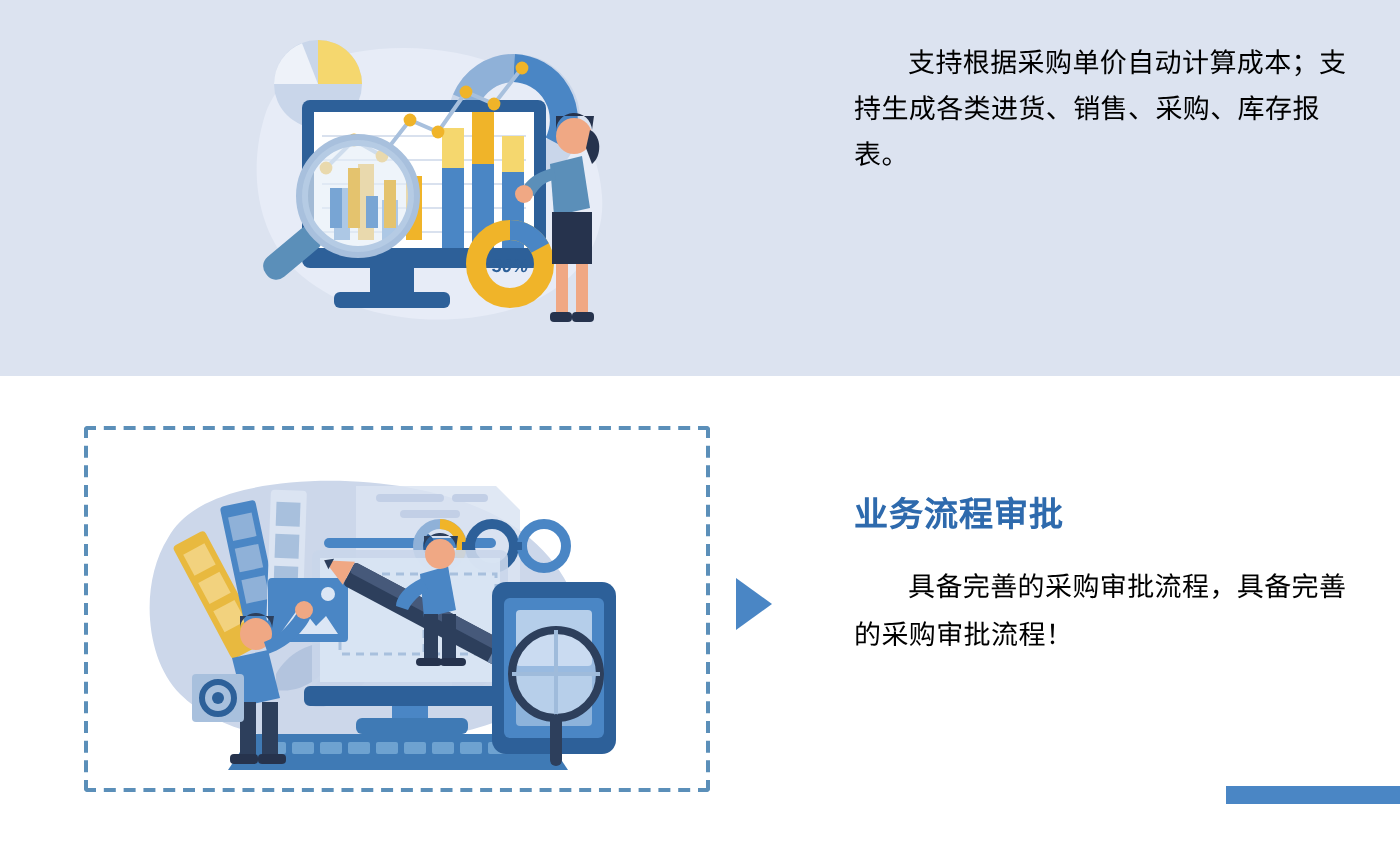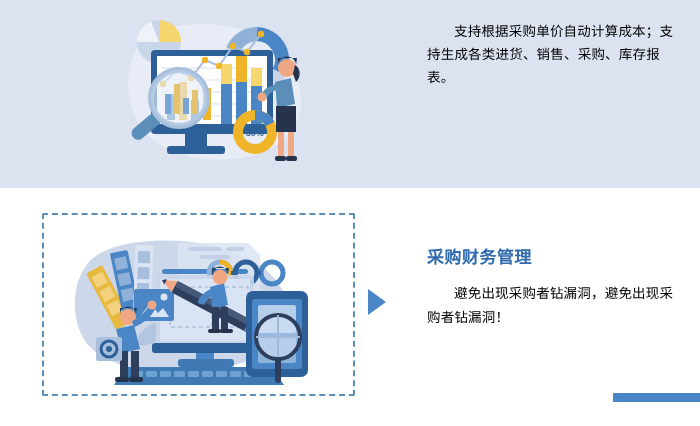--- a/index.html
+++ b/index.html
@@ -353,19 +353,19 @@
         <circle cx="160" cy="52" r="7.5" fill="#f0a884"></circle>
         <path d="M152 50 A8 8 0 0 1 168 49 L169 43 L152 43 Z" fill="#2d3f5c"></path>
         <path d="M151 64 C142 68 138 74 138 78 L144 80 C146 76 150 72 154 70 Z" fill="#4a86c5"></path>
       </g>
     </svg>
   </div>
 
   <div class="arrow-marker"></div>
 
   <div class="text-bottom">
-    <h2 class="feature-title">采购财务管理</h2>
-    <p class="feature-body">避免出现采购者钻漏洞，避免出现采购者钻漏洞！</p>
+    <h2 class="feature-title">业务流程审批</h2>
+    <p class="feature-body">具备完善的采购审批流程，具备完善的采购审批流程！</p>
   </div>
 
   <div class="accent-bar"></div>
 
 </div>
 
 </body></html>

